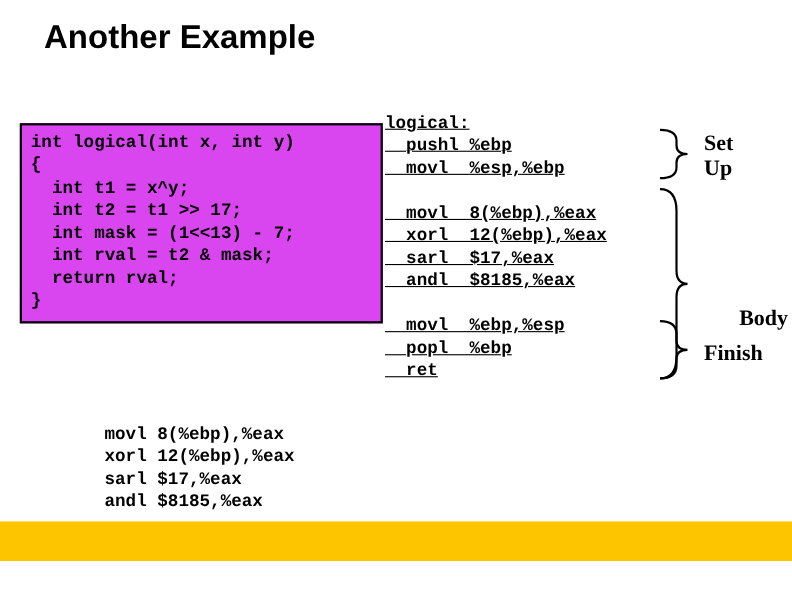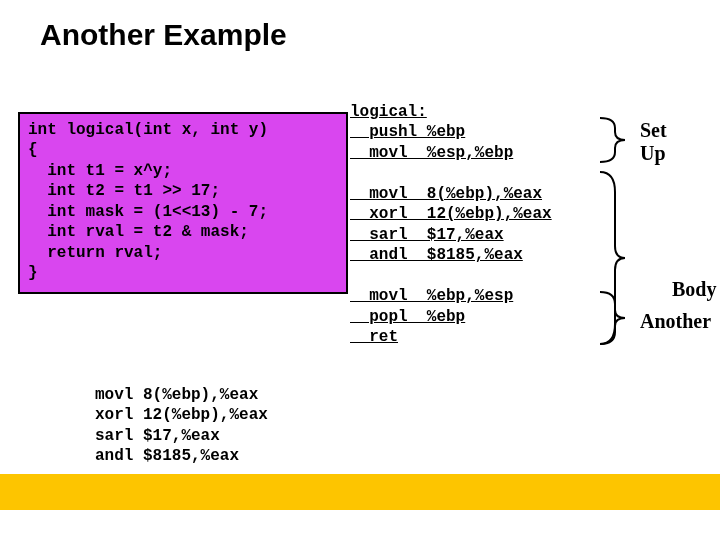--- a/index.html
+++ b/index.html
@@ -108,21 +108,21 @@
 
   <div class="asm asm-left">movl 8(%ebp),%eax
 xorl 12(%ebp),%eax
 sarl $17,%eax
 andl $8185,%eax</div>
 
 
   <div class="label lbl-setup">Set
 Up</div>
   <div class="label lbl-body">Body</div>
-  <div class="label lbl-finish">Another</div>
+  <div class="label lbl-finish">Finish</div>
 
   <svg class="brace" style="left:595px; top:116px;" width="40" height="48" viewBox="0 0 40 48">
     <path d="M5 2 Q20 2 20 12 L20 16 Q20 24 30 24 Q20 24 20 32 L20 36 Q20 46 5 46" fill="none" stroke="#000" stroke-width="2"></path>
   </svg>
 
   <svg class="brace" style="left:595px; top:168px;" width="40" height="180" viewBox="0 0 40 180">
     <path d="M5 4 Q20 4 20 24 L20 78 Q20 90 30 90 Q20 90 20 102 L20 156 Q20 176 5 176" fill="none" stroke="#000" stroke-width="2"></path>
   </svg>
 
   <svg class="brace" style="left:595px; top:288px;" width="40" height="60" viewBox="0 0 40 60">

